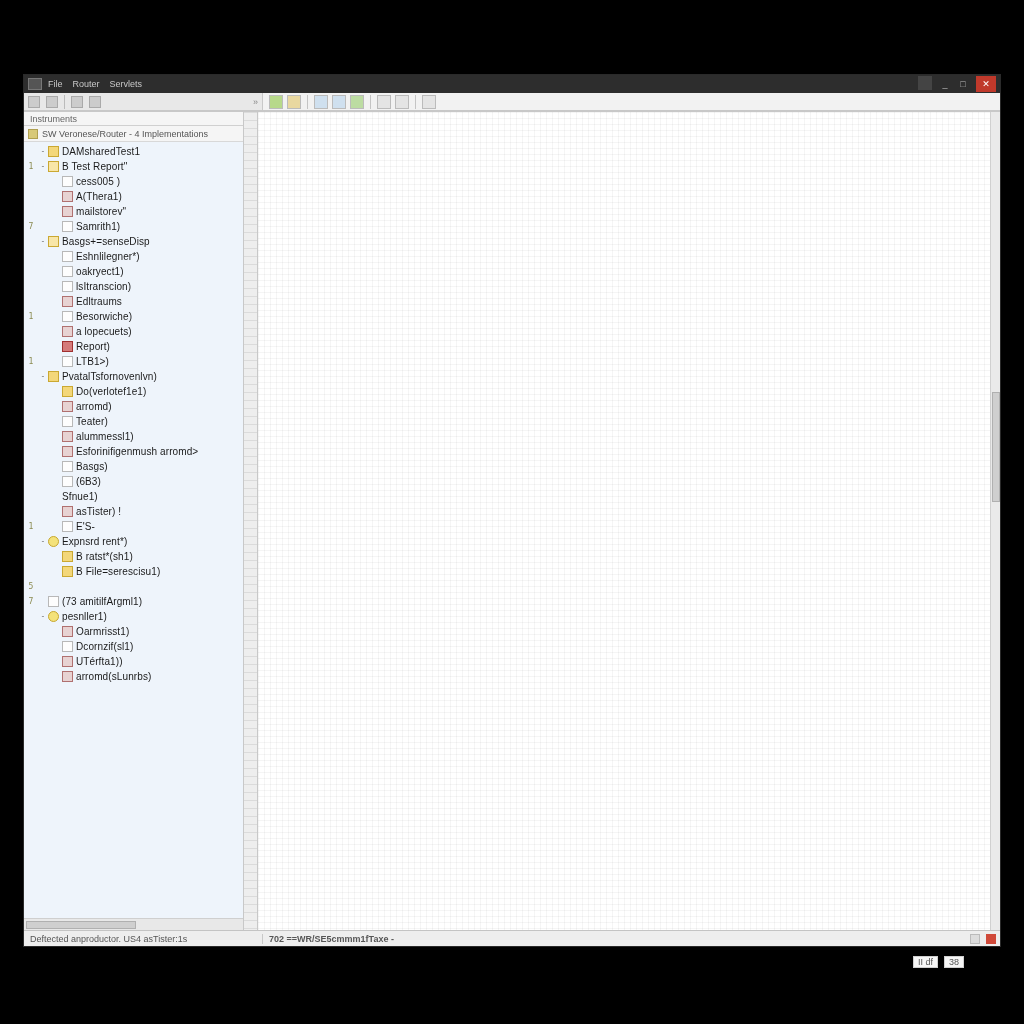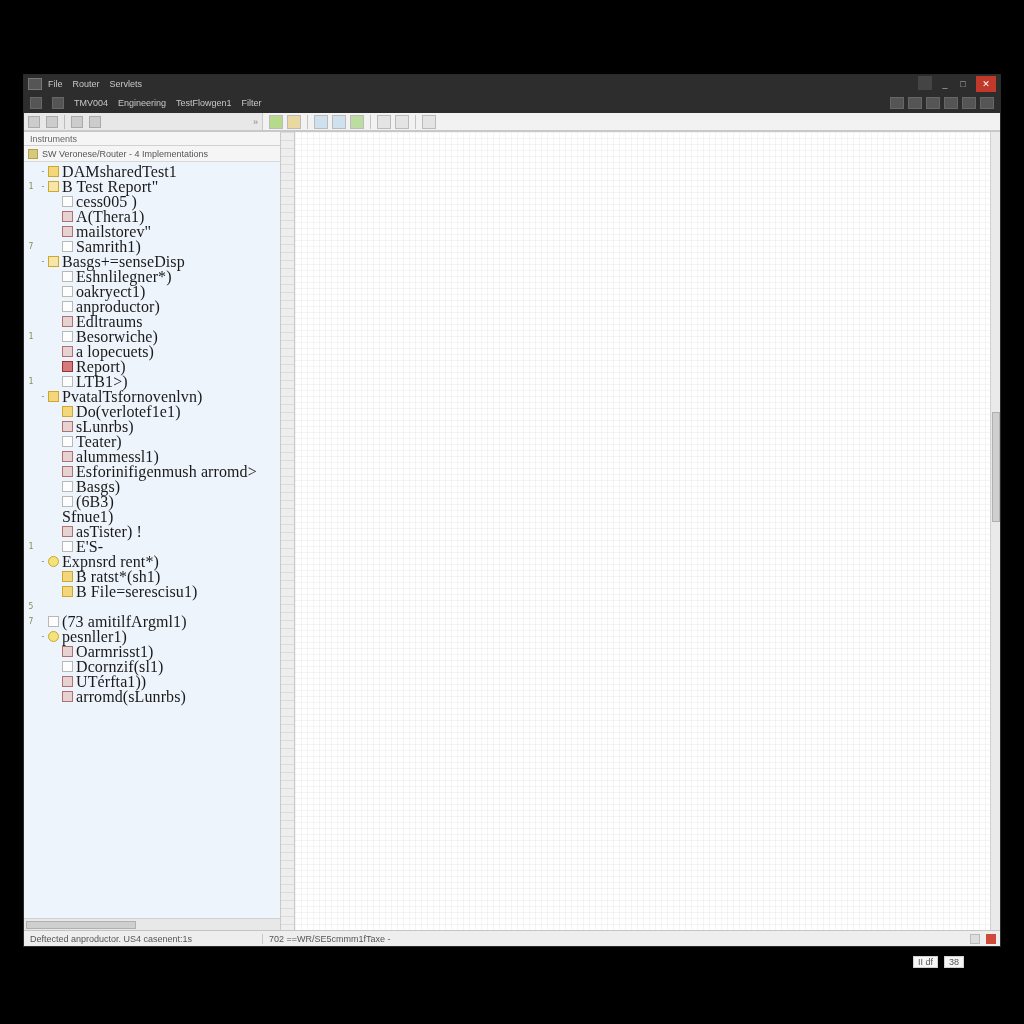--- a/index.html
+++ b/index.html
@@ -62,21 +62,21 @@
   .lighttool .right .tb.y  { background:#e9d8a0;}
   .lighttool .right .tb.b1 { background:#cfe0ef;}
   .lighttool .right .tb.xl { background:#bcdca2;}
   .lighttool .right .sep { width:1px; height:14px; background:#c4c4c4; margin:0 2px;}
   
   .body {
     flex:1; display:flex; min-height:0;
     border-top:1px solid #c8c8c8;
   }
   .sidebar {
-    width: 257px;
+    width: 220px;
     background:#eef4fb;
     border-right:1px solid #c8c8c8;
     display:flex; flex-direction:column;
     font-size:10px; color:#2a2a2a;
     overflow:hidden;
     justify-content:space-between;
   }
   .sidebar .tabhdr {
     height:14px; background:#f5f5f5; border-bottom:1px solid #d0d0d0;
     font-size:9px; color:#666; padding:0 6px; display:flex; align-items:center;
@@ -105,21 +105,21 @@
   .tree-row .ico {
     width:11px; height:11px; margin-right:3px; flex:0 0 11px;
     border:1px solid #9a9a9a; background:#fff;
   }
   .tree-row .ico.folder { background:#f3d77a; border-color:#caa832;}
   .tree-row .ico.folderO{ background:#f8e6a8; border-color:#caa832;}
   .tree-row .ico.page   { background:#fdfdfd; border-color:#b8b8b8;}
   .tree-row .ico.module { background:#e7d2d2; border-color:#b07070;}
   .tree-row .ico.star   { background:#f4e27a; border-color:#c7a830; border-radius:50%;}
   .tree-row .ico.red    { background:#d47a7a; border-color:#a03030;}
-  .tree-row .lbl { font-size:16px; color:#1a1a1a; letter-spacing:.1px;font-family:Liberation Serif, serif;}
+  .tree-row .lbl { font-size:10px; color:#1a1a1a; letter-spacing:.1px;}
   .tree-row.parent > .lbl { font-weight:500; }
   .sidebar .hscroll {
     height:12px; background:#e8e8e8; border-top:1px solid #cfcfcf;
     position:relative;
   }
   .sidebar .hscroll .thumb {
     position:absolute; left:2px; top:2px; width:110px; height:8px;
     background:#cfcfcf; border:1px solid #b0b0b0;
   }
   
@@ -146,21 +146,21 @@
   .canvas .vscroll .thumb {
     position:absolute; left:1px; top:280px; width:8px; height:110px;
     background:#cfcfcf; border:1px solid #b0b0b0;
   }
   
   .status {
     height:16px; background:#eeeeee; border-top:1px solid #c4c4c4;
     display:flex; align-items:center; font-size:9px; color:#555;
   }
   .status .sleft { width:239px; border-right:1px solid #c8c8c8; padding:0 6px; overflow:hidden; white-space:nowrap;}
-  .status .smid  { flex:1; padding:0 6px;}
+  .status .smid  { flex:1; padding:0 6px;font-weight:bold;}
   .status .sright{ display:flex; align-items:center; gap:6px; padding:0 4px;}
   .status .chip  { padding:0 4px; border:1px solid #cfcfcf; background:#f6f6f6;margin-top:46px;}
   .status .redchip{ width:10px; height:10px; background:#d04a3a;}
 </style>
 </head>
 <body>
 
 <div class="app">
 
   <div class="titlebar">
@@ -172,36 +172,20 @@
     </div>
     <div class="spacer"></div>
     <div class="winctl">
       <div class="ico"></div>
       <div>_</div>
       <div>□</div>
       <div class="close">✕</div>
     </div>
   </div>
 
-  <div class="darktool">
-    <div class="btn"></div>
-    <div class="btn"></div>
-    <span class="txt">TMV004</span>
-    <span class="txt">Engineering</span>
-    <span class="txt">TestFlowgen1</span>
-    <span class="txt">Filter</span>
-    <div class="rgroup">
-      <div class="btn"></div>
-      <div class="btn"></div>
-      <div class="btn"></div>
-      <div class="btn"></div>
-      <div class="btn"></div>
-      <div class="btn"></div>
-    </div>
-  </div>
 
   <div class="lighttool">
     <div class="left">
       <div class="tb"></div>
       <div class="tb"></div>
       <div class="sep"></div>
       <div class="tb"></div>
       <div class="tb"></div>
       <span class="endarrow">»</span>
     </div>
@@ -290,21 +274,21 @@
             <span class="indent" style="width: 14px;"></span>
             <span class="exp"></span>
             <span class="ico page"></span>
             <span class="lbl">oakryect1)</span>
           </div>
           <div class="tree-row">
             <span class="gutter"></span>
             <span class="indent" style="width: 14px;"></span>
             <span class="exp"></span>
             <span class="ico page"></span>
-            <span class="lbl">anproductor)</span>
+            <span class="lbl">lsItranscion)</span>
           </div>
           <div class="tree-row">
             <span class="gutter"></span>
             <span class="indent" style="width: 14px;"></span>
             <span class="exp"></span>
             <span class="ico module"></span>
             <span class="lbl">Edltraums</span>
           </div>
           <div class="tree-row">
             <span class="gutter">1</span>
@@ -346,21 +330,21 @@
             <span class="indent" style="width: 14px;"></span>
             <span class="exp"></span>
             <span class="ico folder"></span>
             <span class="lbl">Do(verlotef1e1)</span>
           </div>
           <div class="tree-row">
             <span class="gutter"></span>
             <span class="indent" style="width: 14px;"></span>
             <span class="exp"></span>
             <span class="ico module"></span>
-            <span class="lbl">sLunrbs)</span>
+            <span class="lbl">arromd)</span>
           </div>
           <div class="tree-row">
             <span class="gutter"></span>
             <span class="indent" style="width: 14px;"></span>
             <span class="exp"></span>
             <span class="ico page"></span>
             <span class="lbl">Teater)</span>
           </div>
           <div class="tree-row">
             <span class="gutter"></span>
@@ -489,21 +473,21 @@
 
     <div class="canvas">
       <div class="vscroll">
         <div class="thumb"></div>
       </div>
     </div>
 
   </div>
 
   <div class="status">
-    <div class="sleft">Deftected anproductor. US4 casenent:1s</div>
+    <div class="sleft">Deftected anproductor. US4 asTister:1s</div>
     <div class="smid">702  ==WR/SE5cmmm1fTaxe  -</div>
     <div class="sright">
       <span class="chip">II df</span>
       <span class="chip">38</span>
       <div class="tb" style="width:10px;height:10px;background:#ddd;border:1px solid #bbb"></div>
       <div class="redchip"></div>
     </div>
   </div>
 
 </div>

